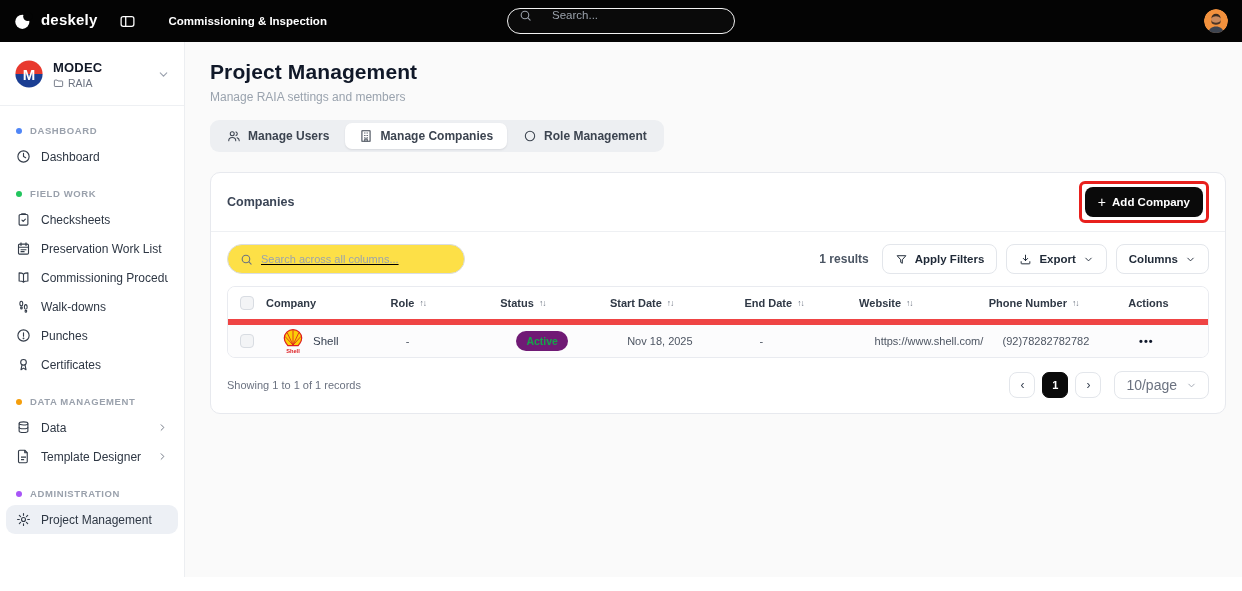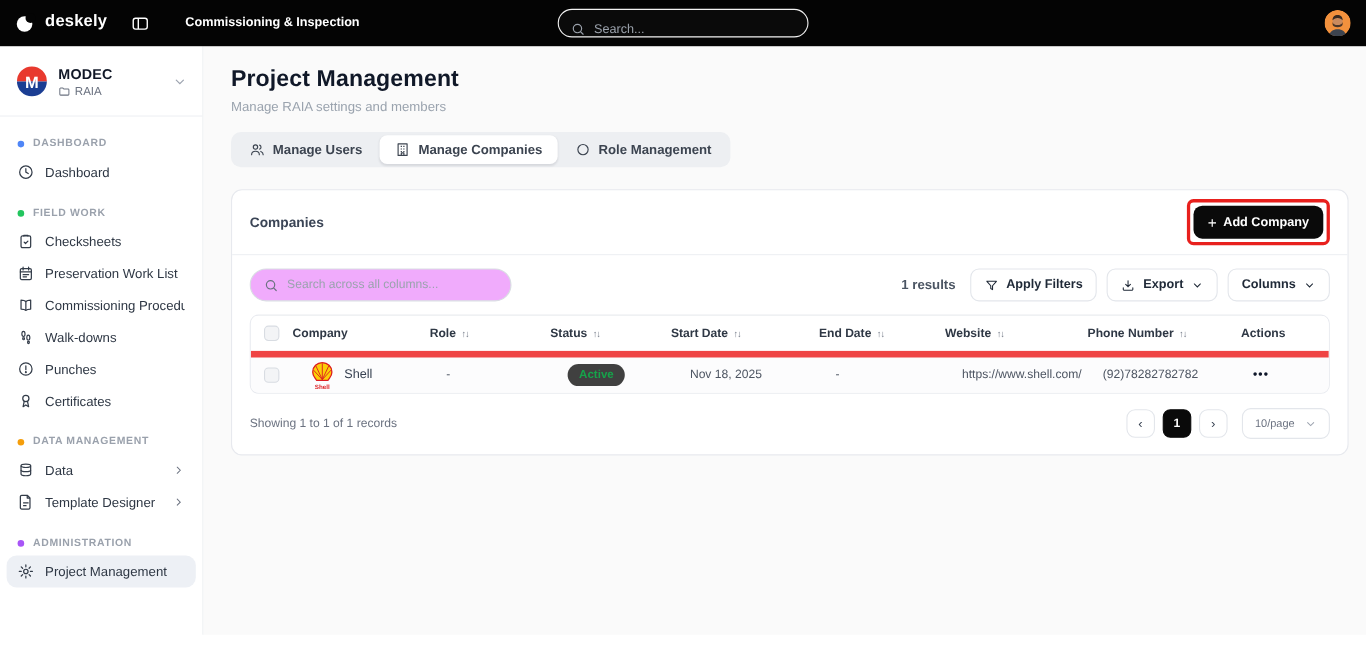--- a/index.html
+++ b/index.html
@@ -9,21 +9,21 @@
 
   
   .topbar { height:42px; background:#040404; display:flex; align-items:center; padding:0 14px; position:relative; }
   .tb-left { display:flex; align-items:center; gap:14px; }
   .brand { display:flex; align-items:flex-start; gap:7px; }
   .brand-name { color:#fff; font-size:15px; font-weight:700; letter-spacing:.2px; }
   .panel-toggle { margin-left:8px; cursor:pointer; }
   .tb-project { color:#fff; font-size:11.5px; font-weight:700; margin-left:18px; }
   .tb-search { position:absolute; left:50%; top:50%; transform:translate(-50%,-50%);
     width:228px; height:26px; border:1.5px solid #f2f2f2; border-radius:14px;
-    display:flex; align-items:flex-end; gap:8px; padding:0 11px; background:#0a0a0a; }
+    display:flex; align-items:flex-start; gap:20px; padding:0 11px; background:#0a0a0a; }
   .tb-search input { flex:1; background:transparent; border:none; outline:none; color:#e5e7eb; font-size:11.5px; }
   .tb-search input::placeholder { color:#9aa1ab; }
   .tb-right { margin-left:auto; display:flex; align-items:center; }
   .avatar { width:24px; height:24px; border-radius:50%; overflow:hidden; cursor:pointer; }
 
   
   .app-body { display:flex; height:535px; }
   .sidebar { width:185px; background:#fff; border-right:1px solid #eceef1; flex-shrink:0; }
   .main { flex:1; background:#fafafa; padding:18px 16px 0 25px; overflow:hidden; }
 
@@ -55,51 +55,51 @@
   .card { margin-top:20px; background:#fff; border:1px solid #e7e9ee; border-radius:10px; }
   .card-head { display:flex; align-items:center; justify-content:space-between; padding:8px 16px; border-bottom:1px solid #eef0f3; min-height:50px; }
   .card-title { font-size:12.5px; font-weight:700; color:#3b4556; }
   .annot { border:3px solid #e8201d; border-radius:6px; padding:3px; }
   .add-btn { display:flex; align-items:center; gap:6px; background:#0a0a0a; color:#fff; border:none;
     font-size:11.5px; font-weight:600; padding:0 13px; height:30px; border-radius:8px; cursor:pointer;
     font-family:inherit; }
   .add-plus { font-size:14px; font-weight:500; line-height:1; }
 
   .filter-row { display:flex; align-items:center; gap:9px; padding:12px 16px 10px; }
-  .search-box { width:238px; height:30px; border:1px solid #d9dde3; border-radius:16px; display:flex; align-items:center; gap:8px; padding:0 12px; background:#f0abfc; }
+  .search-box { width:238px; height:30px; border:1px solid #d9dde3; border-radius:16px; display:flex; align-items:center; gap:8px; padding:0 12px; background:#fde047;text-decoration:underline; }
   .search-box input { flex:1; border:none; outline:none; font-size:11px; color:#374151; background:transparent; }
   .search-box input::placeholder { color:#9aa3ae; }
   .f-spacer { flex:1; }
   .results { font-size:12px; font-weight:600; color:#4b5563; margin-right:4px; }
   .btn { display:flex; align-items:center; gap:7px; height:30px; padding:0 12px; background:#fff;
     border:1px solid #e3e6eb; border-radius:8px; font-size:11.5px; font-weight:600; color:#1f2937; cursor:pointer; font-family:inherit; }
   .btn .ic { color:#1f2937; }
 
   
   .table { margin:2px 16px 0; border:1px solid #e9ebf0; border-radius:8px; overflow:hidden; }
   .trow { display:grid; grid-template-columns:38px 1.25fr 1.1fr 1.1fr 1.35fr 1.15fr 1.3fr 1.4fr .8fr; align-items:center; }
   .thead { height:32px; font-size:11px; font-weight:600; color:#2f3845; background:#fff; }
   .th { display:flex; align-items:center; gap:5px; padding-right:6px; }
   .sort { font-size:8.5px; color:#6b7280; letter-spacing:-1px; }
   .tbody-row { height:38px; border-top:6px solid #ef4444; font-size:11px; color:#4d5562; background:#fcfcfd; cursor:default;gap:16px; }
   .cb { width:14px; height:14px; border:1.5px solid #d8dce2; border-radius:4px; background:#f3f4f6; margin-left:12px; cursor:pointer; }
   .company-cell { display:flex; align-items:center; gap:9px; }
   .company-name { color:#374151; font-weight:500; font-size:11.5px; }
-  .badge { display:inline-block; background:#404040; color:#16a34a; font-size:10.5px; font-weight:600; padding:4px 10px; border-radius:10px; }
+  .badge { display:inline-block; background:#701a75; color:#16a34a; font-size:10.5px; font-weight:600; padding:4px 10px; border-radius:10px; }
   .dots-btn { background:none; border:none; font-size:11px; font-weight:700; color:#0f172a; letter-spacing:1px; cursor:pointer; }
 
   
   .card-foot { display:flex; align-items:center; padding:13px 16px 14px; }
   .showing { font-size:11px; color:#6b7280; }
   .pag { margin-left:auto; display:flex; align-items:center; gap:7px; }
   .pg-btn { width:26px; height:26px; border:1px solid #e3e6eb; background:#fff; border-radius:8px;
     display:flex; align-items:center; justify-content:center; font-size:12px; color:#374151; cursor:pointer; font-family:inherit; }
   .pg-btn.current { background:#0a0a0a; color:#fff; border-color:#0a0a0a; font-size:11px; font-weight:700; border-radius:7px; }
   .pp-select { margin-left:6px; height:28px; display:flex; align-items:center; gap:9px; border:1px solid #e3e6eb;
-    border-radius:8px; padding:0 11px; font-size:10px; color:#6b7280; background:#fff; cursor:pointer; }
+    border-radius:8px; padding:0 11px; font-size:14px; color:#6b7280; background:#fff; cursor:pointer; }
 </style>
 </head>
 <body>
 
 <header class="topbar">
   <div class="tb-left">
     <div class="brand">
       <span>
         <svg width="20" height="20" viewBox="0 0 24 24">
             <circle cx="10" cy="13" r="8.5" fill="#fff"></circle>

